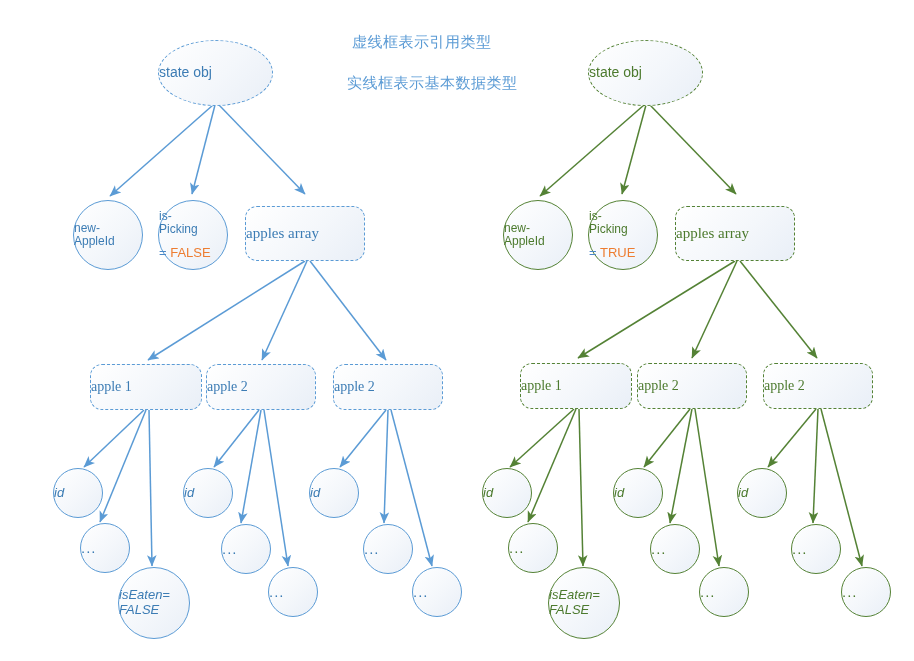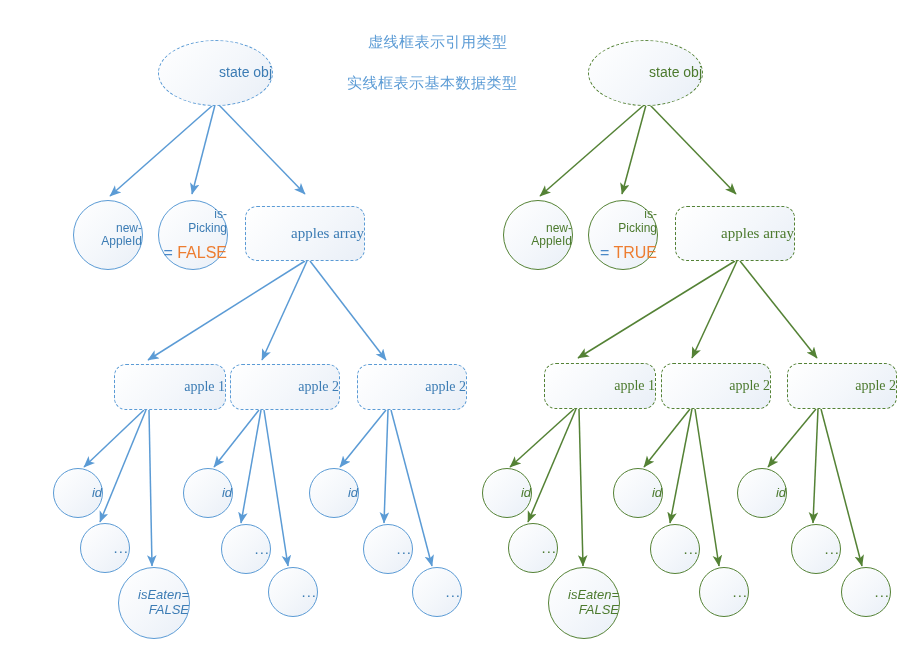--- a/index.html
+++ b/index.html
@@ -21,53 +21,53 @@
     height: 661px;
   }
   .legend {
     position: absolute;
     color: #5B9BD5;
     font-size: 15px;
     font-family: "Liberation Sans", sans-serif;
     white-space: nowrap;
     letter-spacing: 0.5px;
   }
-  #legend-line-1 { left: 368px; top: 33px; }
+  #legend-line-1 { left: 352px; top: 33px; }
   #legend-line-2 { left: 347px; top: 74px; }
 
   .node {
     position: absolute;
     box-sizing: border-box;
     display: flex;
     flex-direction: column;
-    align-items: flex-end;
+    align-items: flex-start;
     justify-content: center;
     text-align: center;
     background: linear-gradient(135deg, #ffffff 0%, #f4f7fb 55%, #e9eff7 100%);
     font-family: "Liberation Sans", sans-serif;
     line-height: 1.12;
   }
   .node.blue  { border: 1.4px solid #5B9BD5; color: #3C7CB4; }
   .node.green { border: 1.4px solid #548235; color: #4C7A2E; }
   .node.dashed { border-style: dashed; }
   .node.solid  { border-style: solid; }
   .ellipse { border-radius: 50%; }
   .circle  { border-radius: 50%; }
   .rrect   { border-radius: 12px; font-family: Liberation Serif, serif; }
 
   .n-stateobj { font-size: 14px; }
   .n-prop     { font-size: 12px; }
   .n-array    { font-size: 15px; }
-  .n-apple    { font-size: 14px; margin-left: 24px; }
+  .n-apple    { font-size: 14px; }
   .n-leaf     { font-size: 13px; font-style: italic; }
   .n-dots     { font-size: 15px; letter-spacing: 1px; }
 
   .eq { color: #4A88C7; }
   .boolval { color: #ED7D31; }
-  .val-line { font-size: 16px; white-space: nowrap; margin-top: 9px; }
+  .val-line { font-size: 13px; white-space: nowrap; margin-top: 9px; }
 </style>
 </head>
 <body>
 
 <svg id="canvas" viewBox="0 0 914 661">
   <defs>
     <marker id="ah-blue" markerWidth="9" markerHeight="9" refX="7.2" refY="3.2" orient="auto" markerUnits="strokeWidth">
       <path d="M0,0 L7.6,3.2 L0,6.4 L1.9,3.2 z" fill="#5B9BD5"></path>
     </marker>
     <marker id="ah-green" markerWidth="9" markerHeight="9" refX="7.2" refY="3.2" orient="auto" markerUnits="strokeWidth">

